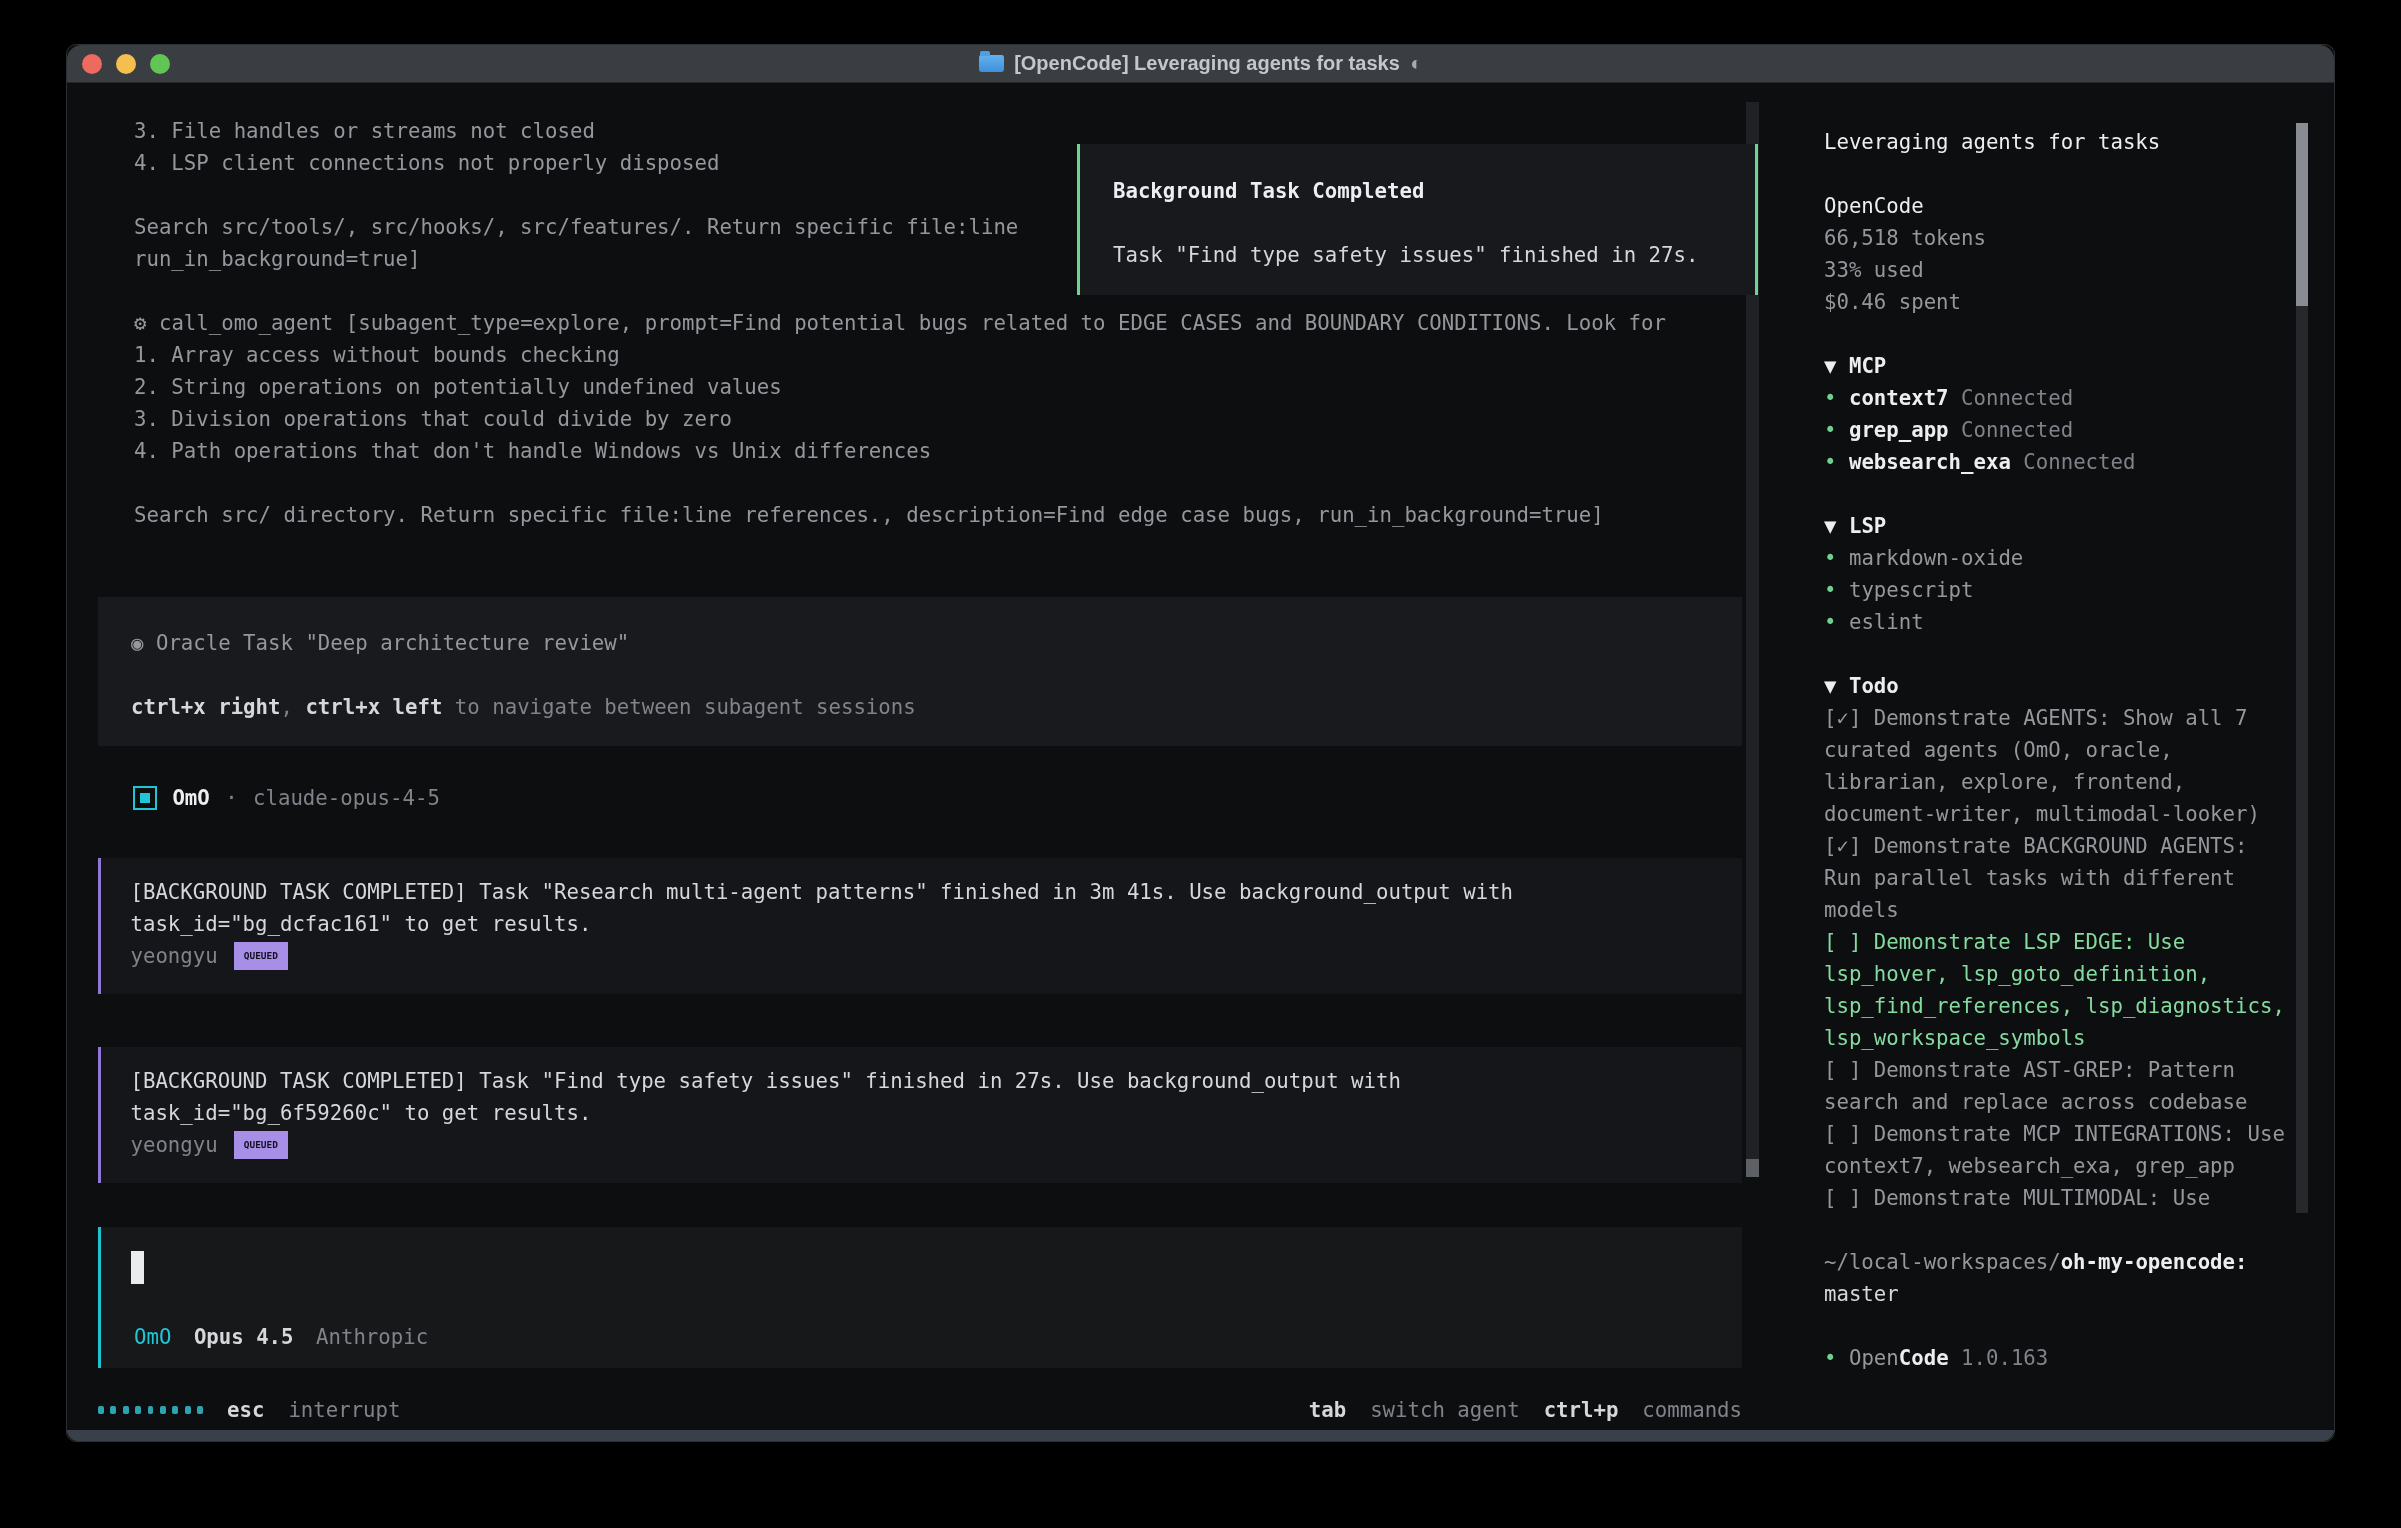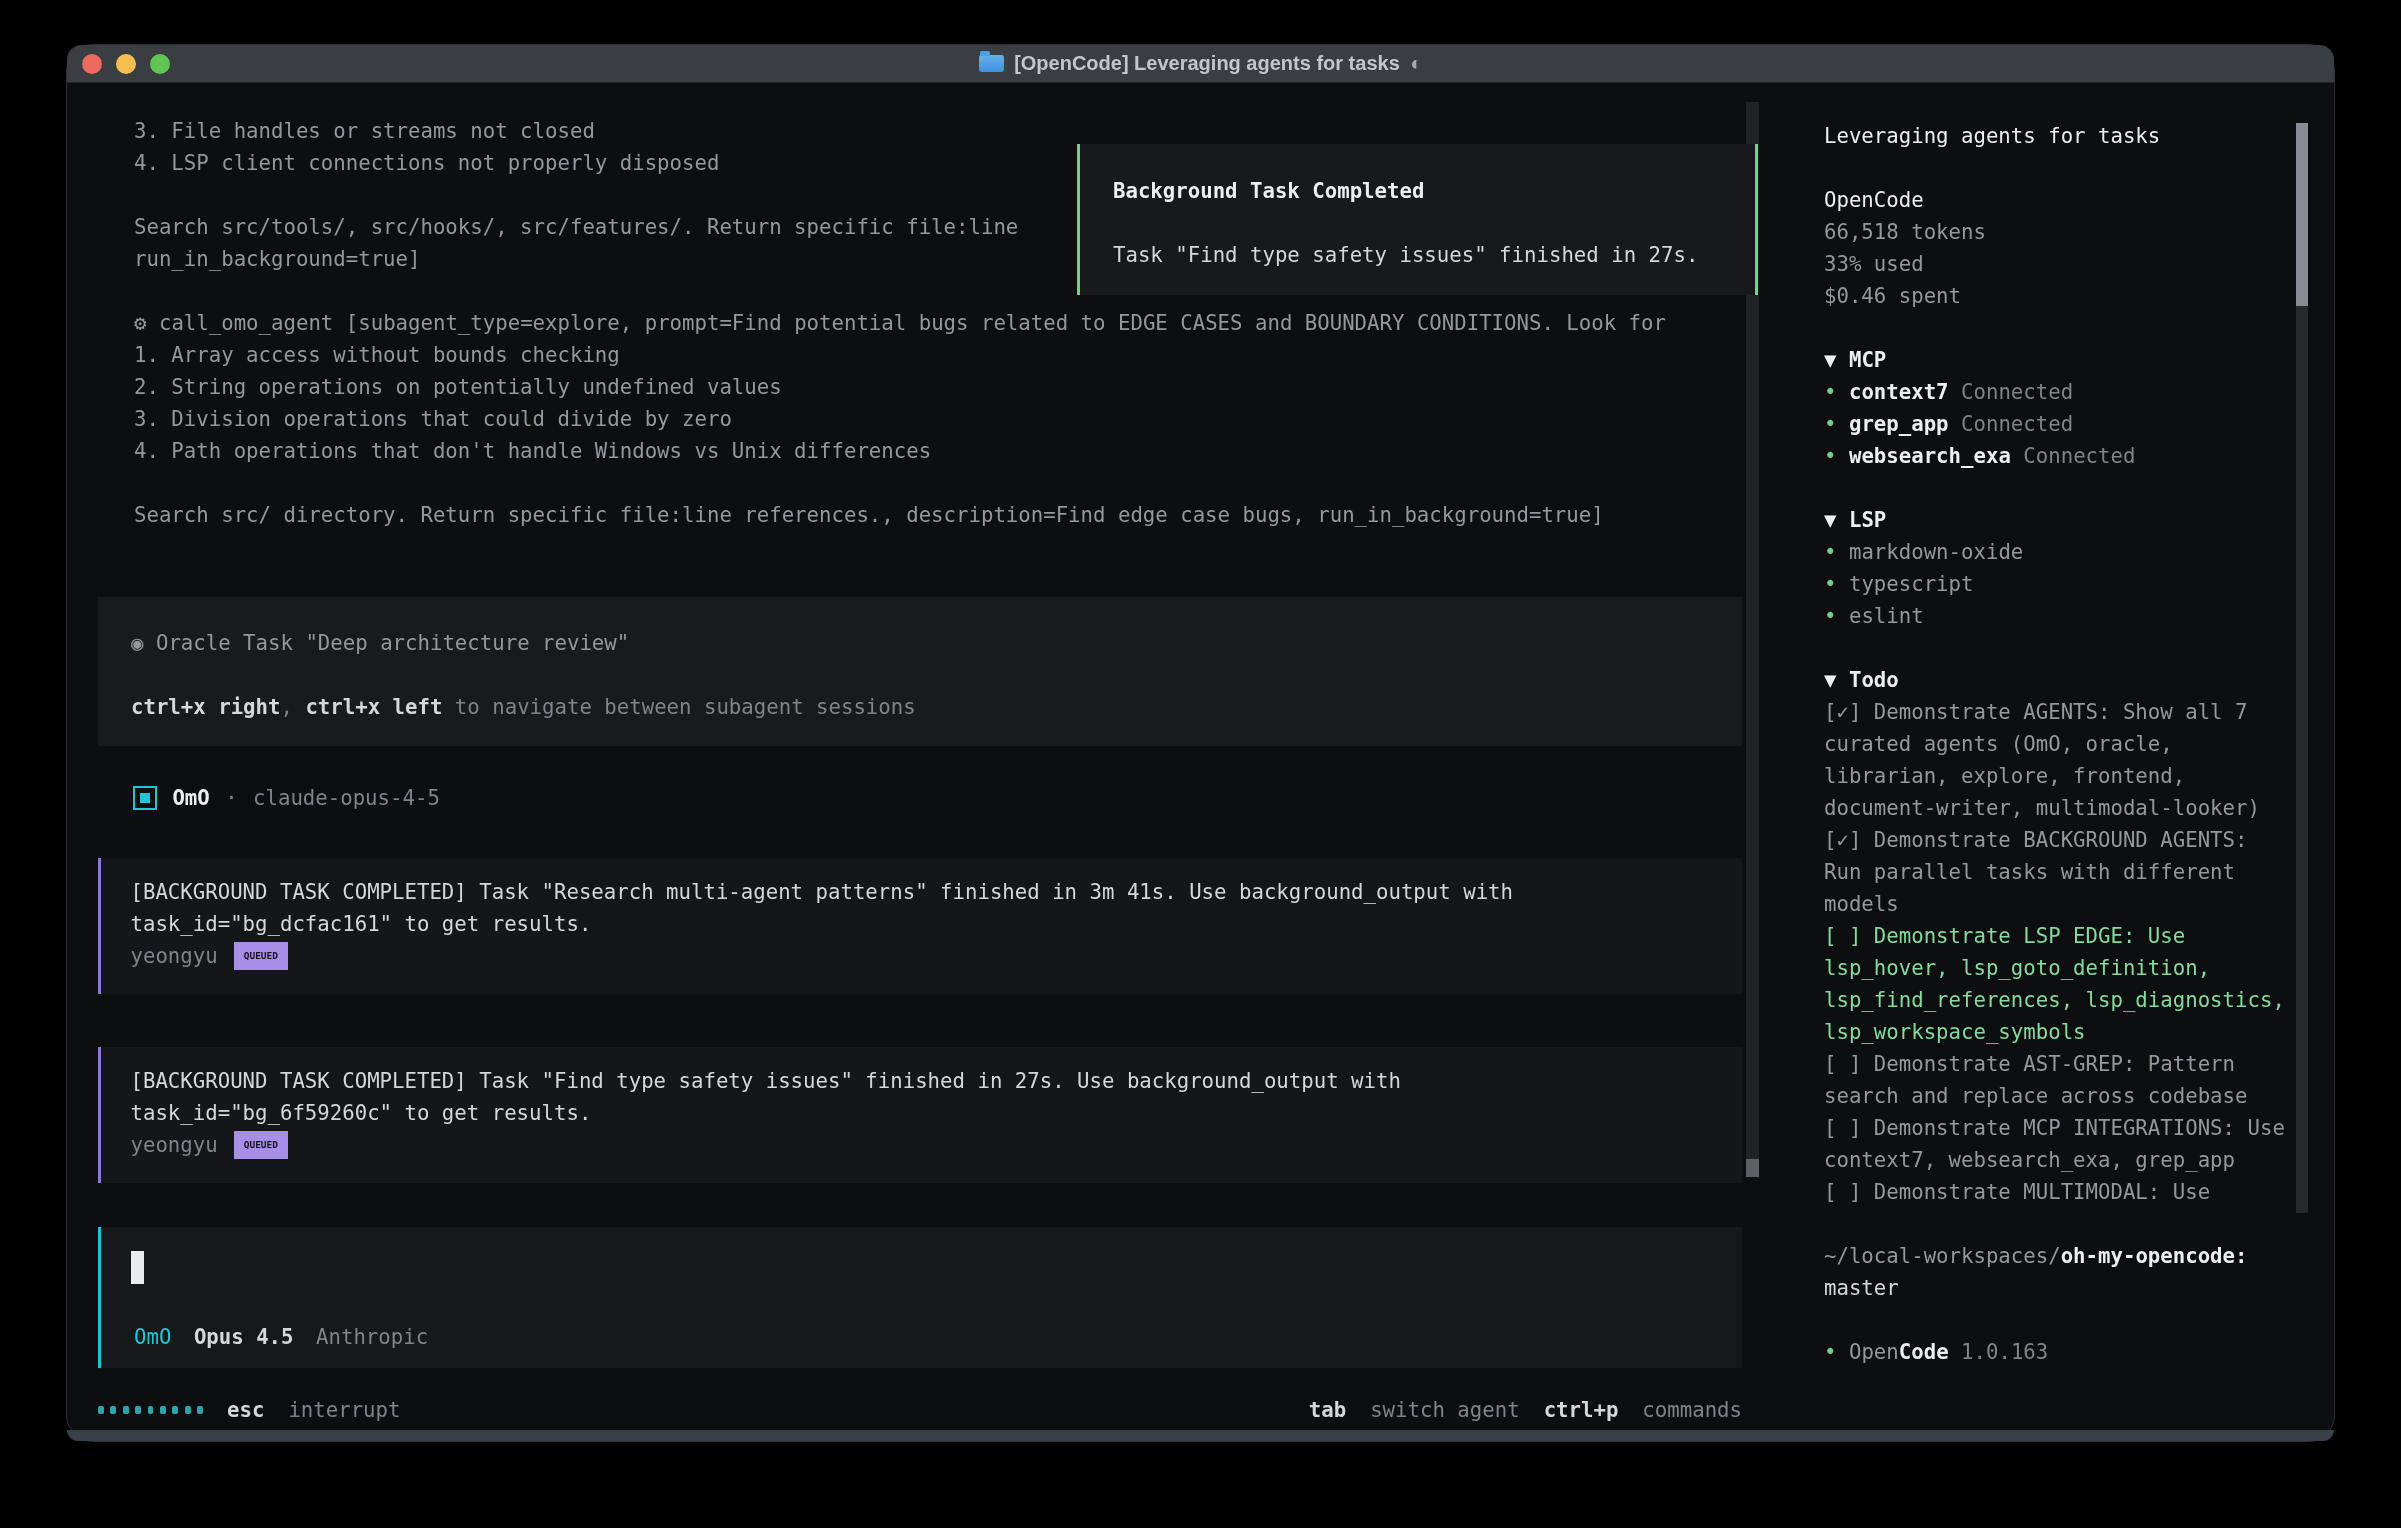--- a/index.html
+++ b/index.html
@@ -1,19 +1,19 @@
 <!DOCTYPE html>
 <html style="font-size:9.5px"><head>
 <meta charset="utf-8">
 <style>
   html,body{margin:0;padding:0;background:#000;}
   .canvas{position:relative;width:2401px;height:1528px;background:#000;overflow:hidden;
           font-family:"DejaVu Sans Mono",monospace;}
   .window{position:absolute;left:66px;top:44px;width:2269px;height:1398px;
-          background:#0d0e10;border-radius:27px;border:0.6px solid #2c2f34;box-sizing:border-box;padding-left:48px;}
+          background:#0d0e10;border-radius:10px;border:0.6px solid #2c2f34;box-sizing:border-box;padding-left:48px;}
   .titlebar{position:absolute;left:0;top:0;right:0;height:37px;background:#3a3d42;
             border-radius:14.8px 14.8px 0 0;border-bottom:0.6px solid #232528;
             display:flex;align-items:center;justify-content:center;}
   .lights{position:absolute;left:15.4px;top:0;height:37px;display:flex;align-items:center;gap:14px;}
   .light{width:20px;height:20px;border-radius:50%;}
   .light.r{background:#ec6a5e}.light.y{background:#f4bf4f}.light.g{background:#61c554}
   .titletext{display:flex;align-items:center;gap:10.6px;color:#c3c6ca;
              font:700 20px/37px "Liberation Sans",sans-serif;}
   .folder{position:relative;width:25px;height:17.7px;background:linear-gradient(#62b2ef,#3f8fdb);
           border-radius:2.4px;display:inline-block;}
@@ -57,21 +57,21 @@
   .modelrow{position:absolute;left:33px;bottom:15.4px;display:flex;gap:22.5px;align-items:center;
             font:20.7px/32px "DejaVu Sans Mono",monospace;}
 
   .statusbar{position:absolute;left:31px;top:1312px;width:1644px;height:32px;display:flex;
              align-items:center;justify-content:space-between;z-index:1;}
   .sgroup{display:flex;align-items:center;gap:24px;font:20.7px/32px "DejaVu Sans Mono",monospace;}
   .dots{display:flex;gap:6.5px;align-items:center;}
   .dots i{width:5.9px;height:7.7px;border-radius:1.8px;background:#2ba4af;display:block;}
   .key{color:#d5d7da;font-weight:700;}
 
-  .sidebar{position:absolute;left:1757px;top:4px;width:468px;padding-top:34px;z-index:1;}
+  .sidebar{position:absolute;left:1757px;top:10px;width:468px;padding-top:34px;z-index:1;}
   .sb-line{white-space:pre;min-height:32px;font:20.7px/32px "DejaVu Sans Mono",monospace;}
   .sb-wrap{white-space:normal;word-wrap:break-word;font:20.7px/32px "DejaVu Sans Mono",monospace;}
   .sb-gap{height:32px;}
   .bullet{color:#6fcf8f;}
   .todo-done{color:#94989d}.todo-active{color:#84da9f}.todo-pending{color:#94989d}
   .mt54{}
   .sidesb{position:absolute;left:2229px;top:41px;width:11.8px;height:1090px;background:#26282c;z-index:2;}
   .sidesb .thumb{position:absolute;left:0;top:0;width:11.8px;height:183px;background:#898d93;}
 </style>
 </head>

